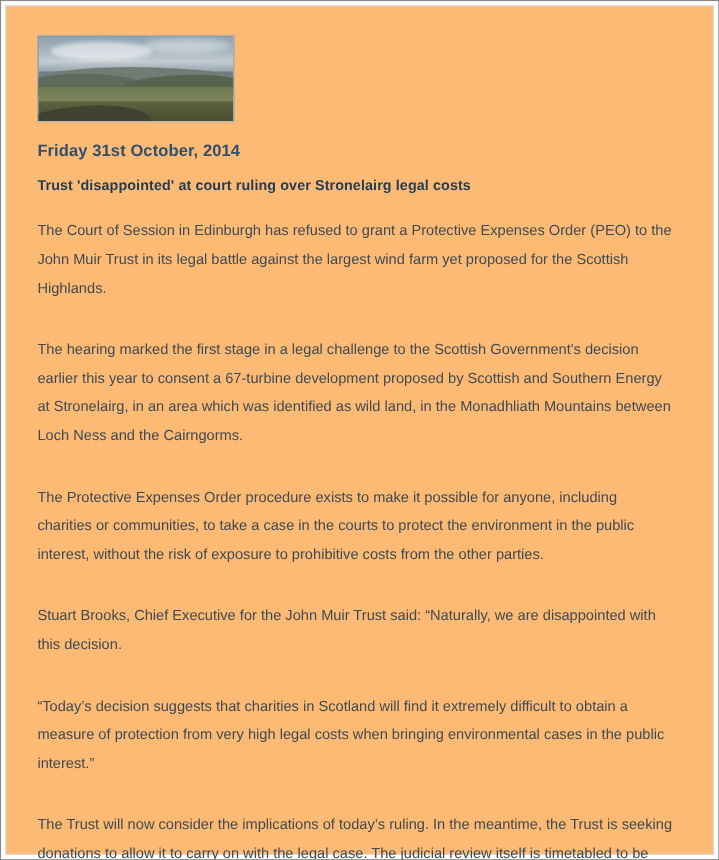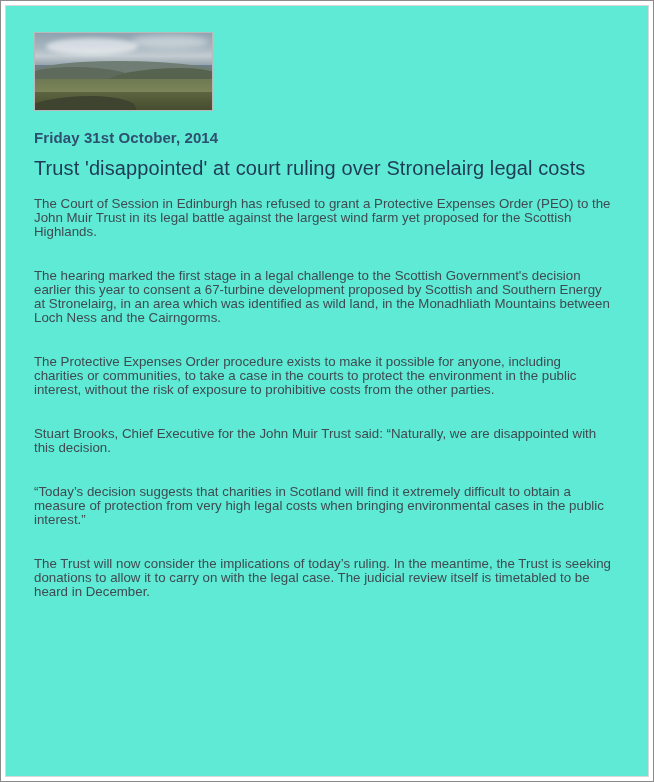--- a/index.html
+++ b/index.html
@@ -31,21 +31,21 @@
     pointer-events: none;
   }
   .inner-frame {
     position: absolute;
     left: 5px;
     top: 5px;
     width: 644px;
     height: 772px;
     box-sizing: border-box;
     border: 1px solid #d9d9d9;
-    background: #5eead4;
+    background: #fdba74;
   }
   .content {
     position: absolute;
     left: 6px;
     top: 6px;
     right: 6px;
     bottom: 0;
     padding: 14px 20px 0 11px;
     box-sizing: border-box;
   }
@@ -126,30 +126,30 @@
   
   .date {
     margin: 18px 0 0 11px;
     font-size: 15px;
     font-weight: bold;
     color: #2f4f6f;
     letter-spacing: 0.1px;
   }
   h1.headline {
     margin: 10px 11px 0 11px;
-    font-size: 20px;
+    font-size: 13px;
     line-height: 25px;
-    font-weight: normal;
+    font-weight: bold;
     color: #1f3b55;
     letter-spacing: 0.1px;
   }
   .body-copy {
     margin: 16px 11px 0 11px;
     font-size: 13.3px;
-    line-height: 14px;
+    line-height: 26px;
     color: #3f4a52;
     max-width: 600px;
   }
   .body-copy + .body-copy {
     margin-top: 30px;
   }
 </style>
 </head>
 <body>
 

